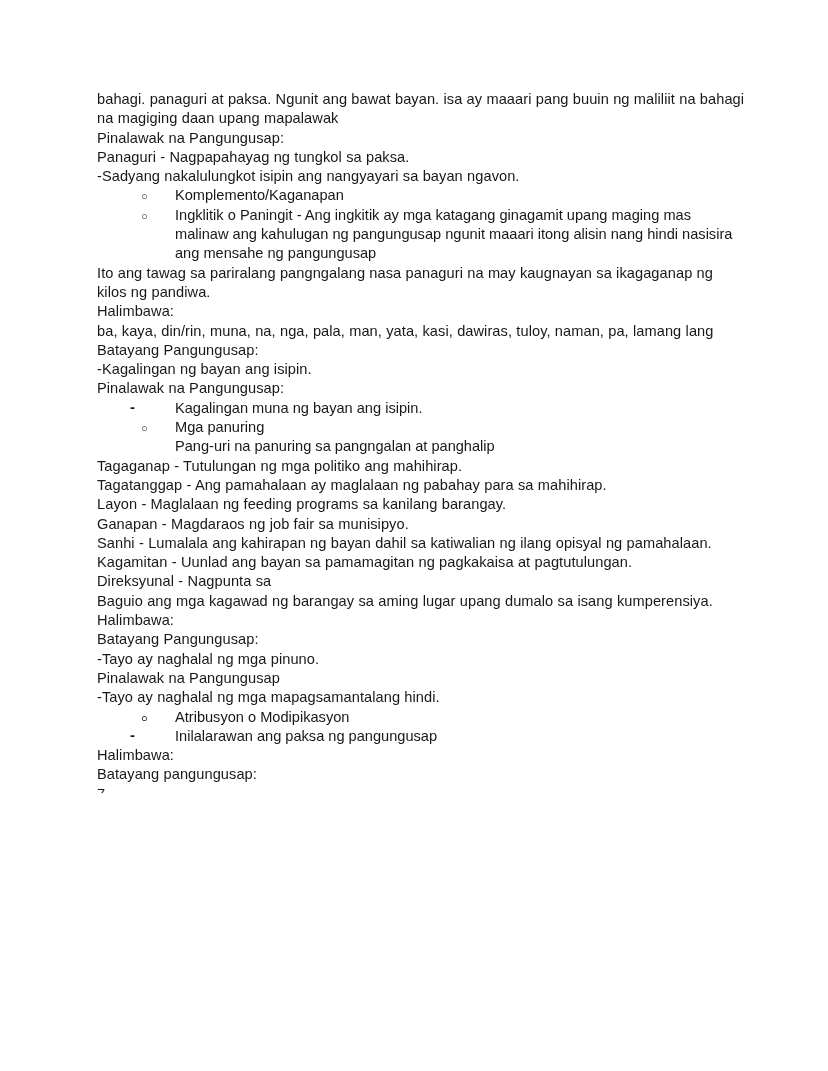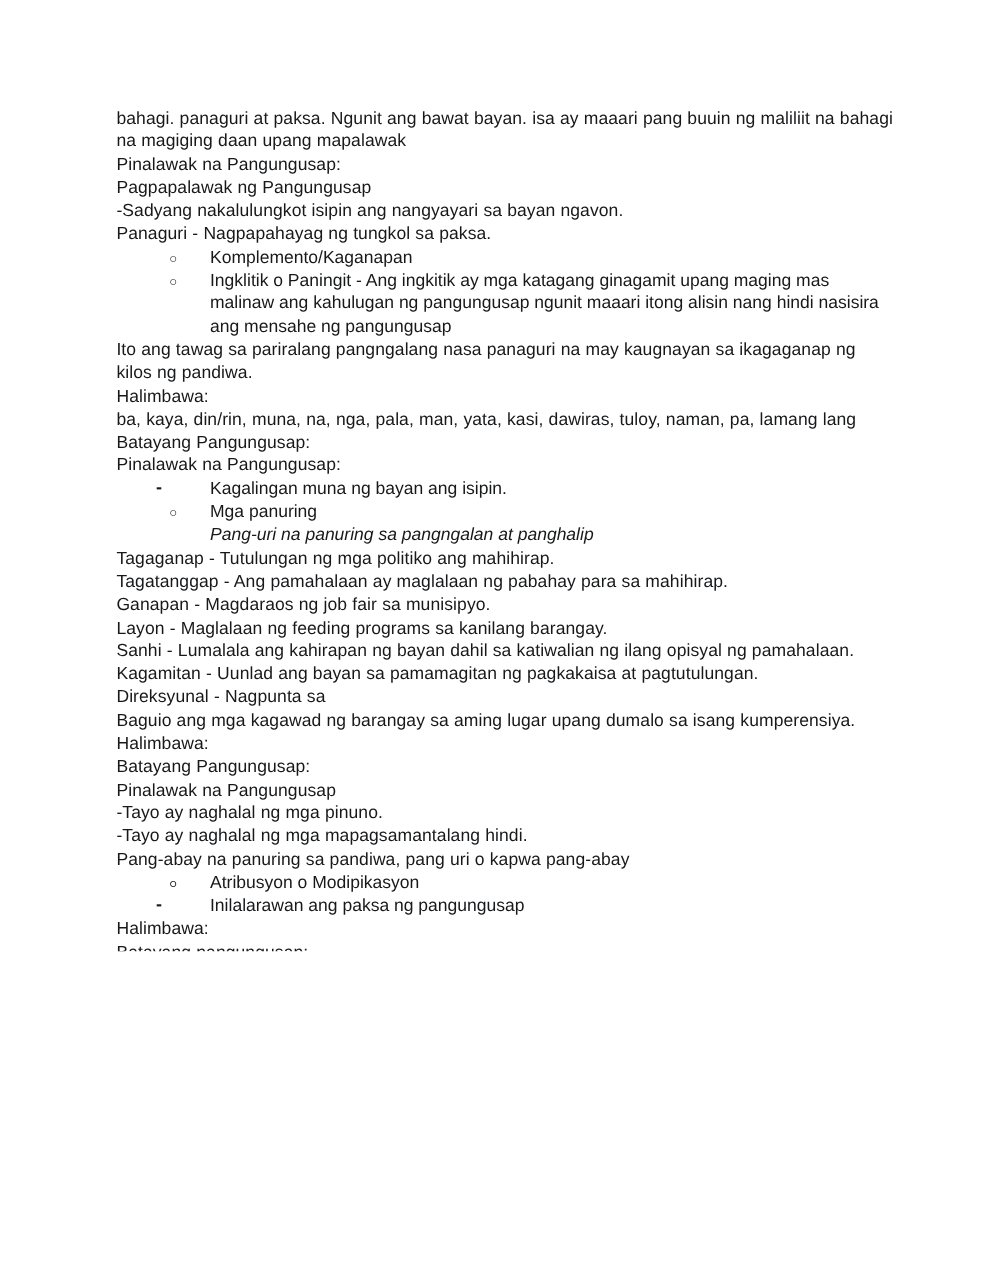--- a/index.html
+++ b/index.html
@@ -76,57 +76,55 @@
 
   
   .bullet-cont {
     position: relative;
     font-size: 14.6px;
     line-height: 19.3px;
     color: #17181a;
     margin: 0;
     padding-left: 78px;
     box-sizing: border-box;
-    font-style: italic;
   }
 </style>
 </head>
 <body>
 
 <div class="page">
   <div class="doc-body" id="doc-body">
       <div class="line">bahagi. panaguri at paksa. Ngunit ang bawat bayan. isa ay maaari pang buuin ng maliliit na bahagi na magiging daan upang mapalawak</div>
       <div class="line">Pinalawak na Pangungusap:</div>
-      <div class="line">Pagpapalawak ng Pangungusap</div>
+      <div class="line">Panaguri - Nagpapahayag ng tungkol sa paksa.</div>
       <div class="line">-Sadyang nakalulungkot isipin ang nangyayari sa bayan ngavon.</div>
-      <div class="line">Panaguri - Nagpapahayag ng tungkol sa paksa.</div>
       <div class="bullet-row"><span class="marker circle">○</span><span>Komplemento/Kaganapan</span></div>
       <div class="bullet-row"><span class="marker circle">○</span><span>Ingklitik o Paningit - Ang ingkitik ay mga katagang ginagamit upang maging mas malinaw ang kahulugan ng pangungusap ngunit maaari itong alisin nang hindi nasisira ang mensahe ng pangungusap</span></div>
       <div class="line">Ito ang tawag sa pariralang pangngalang nasa panaguri na may kaugnayan sa ikagaganap ng kilos ng pandiwa.</div>
       <div class="line">Halimbawa:</div>
       <div class="line">ba, kaya, din/rin, muna, na, nga, pala, man, yata, kasi, dawiras, tuloy, naman, pa, lamang lang</div>
       <div class="line">Batayang Pangungusap:</div>
+      <div class="line">-Kagalingan ng bayan ang isipin.</div>
       <div class="line">Pinalawak na Pangungusap:</div>
       <div class="bullet-row"><span class="marker dash">-</span><span>Kagalingan muna ng bayan ang isipin.</span></div>
       <div class="bullet-row"><span class="marker circle">○</span><span>Mga panuring</span></div>
       <div class="bullet-cont">Pang-uri na panuring sa pangngalan at panghalip</div>
       <div class="line">Tagaganap - Tutulungan ng mga politiko ang mahihirap.</div>
       <div class="line">Tagatanggap - Ang pamahalaan ay maglalaan ng pabahay para sa mahihirap.</div>
+      <div class="line">Layon - Maglalaan ng feeding programs sa kanilang barangay.</div>
       <div class="line">Ganapan - Magdaraos ng job fair sa munisipyo.</div>
-      <div class="line">Layon - Maglalaan ng feeding programs sa kanilang barangay.</div>
       <div class="line">Sanhi - Lumalala ang kahirapan ng bayan dahil sa katiwalian ng ilang opisyal ng pamahalaan.</div>
       <div class="line">Kagamitan - Uunlad ang bayan sa pamamagitan ng pagkakaisa at pagtutulungan.</div>
       <div class="line">Direksyunal - Nagpunta sa</div>
       <div class="line">Baguio ang mga kagawad ng barangay sa aming lugar upang dumalo sa isang kumperensiya.</div>
       <div class="line">Halimbawa:</div>
       <div class="line">Batayang Pangungusap:</div>
+      <div class="line">-Tayo ay naghalal ng mga pinuno.</div>
       <div class="line">Pinalawak na Pangungusap</div>
-      <div class="line">-Tayo ay naghalal ng mga pinuno.</div>
       <div class="line">-Tayo ay naghalal ng mga mapagsamantalang hindi.</div>
-      <div class="line">Pang-abay na panuring sa pandiwa, pang uri o kapwa pang-abay</div>
       <div class="bullet-row"><span class="marker circle">○</span></div>
       <div class="bullet-row"><span class="marker circle">○</span><span>Atribusyon o Modipikasyon</span></div>
       <div class="bullet-row"><span class="marker dash">-</span><span>Inilalarawan ang paksa ng pangungusap</span></div>
       <div class="line">Halimbawa:</div>
       <div class="line">Batayang pangungusap:</div>
       <div class="line">7</div>
       <div class="line">Halimbawa:</div>
     </div>
 </div>
 

